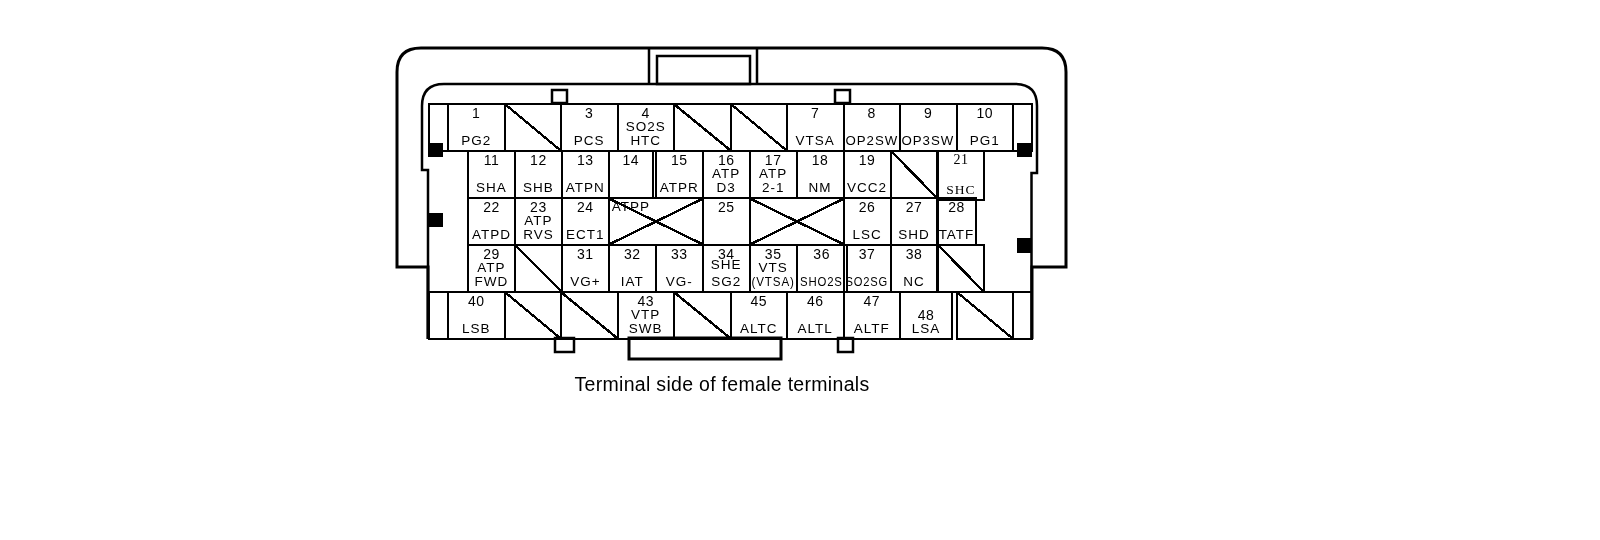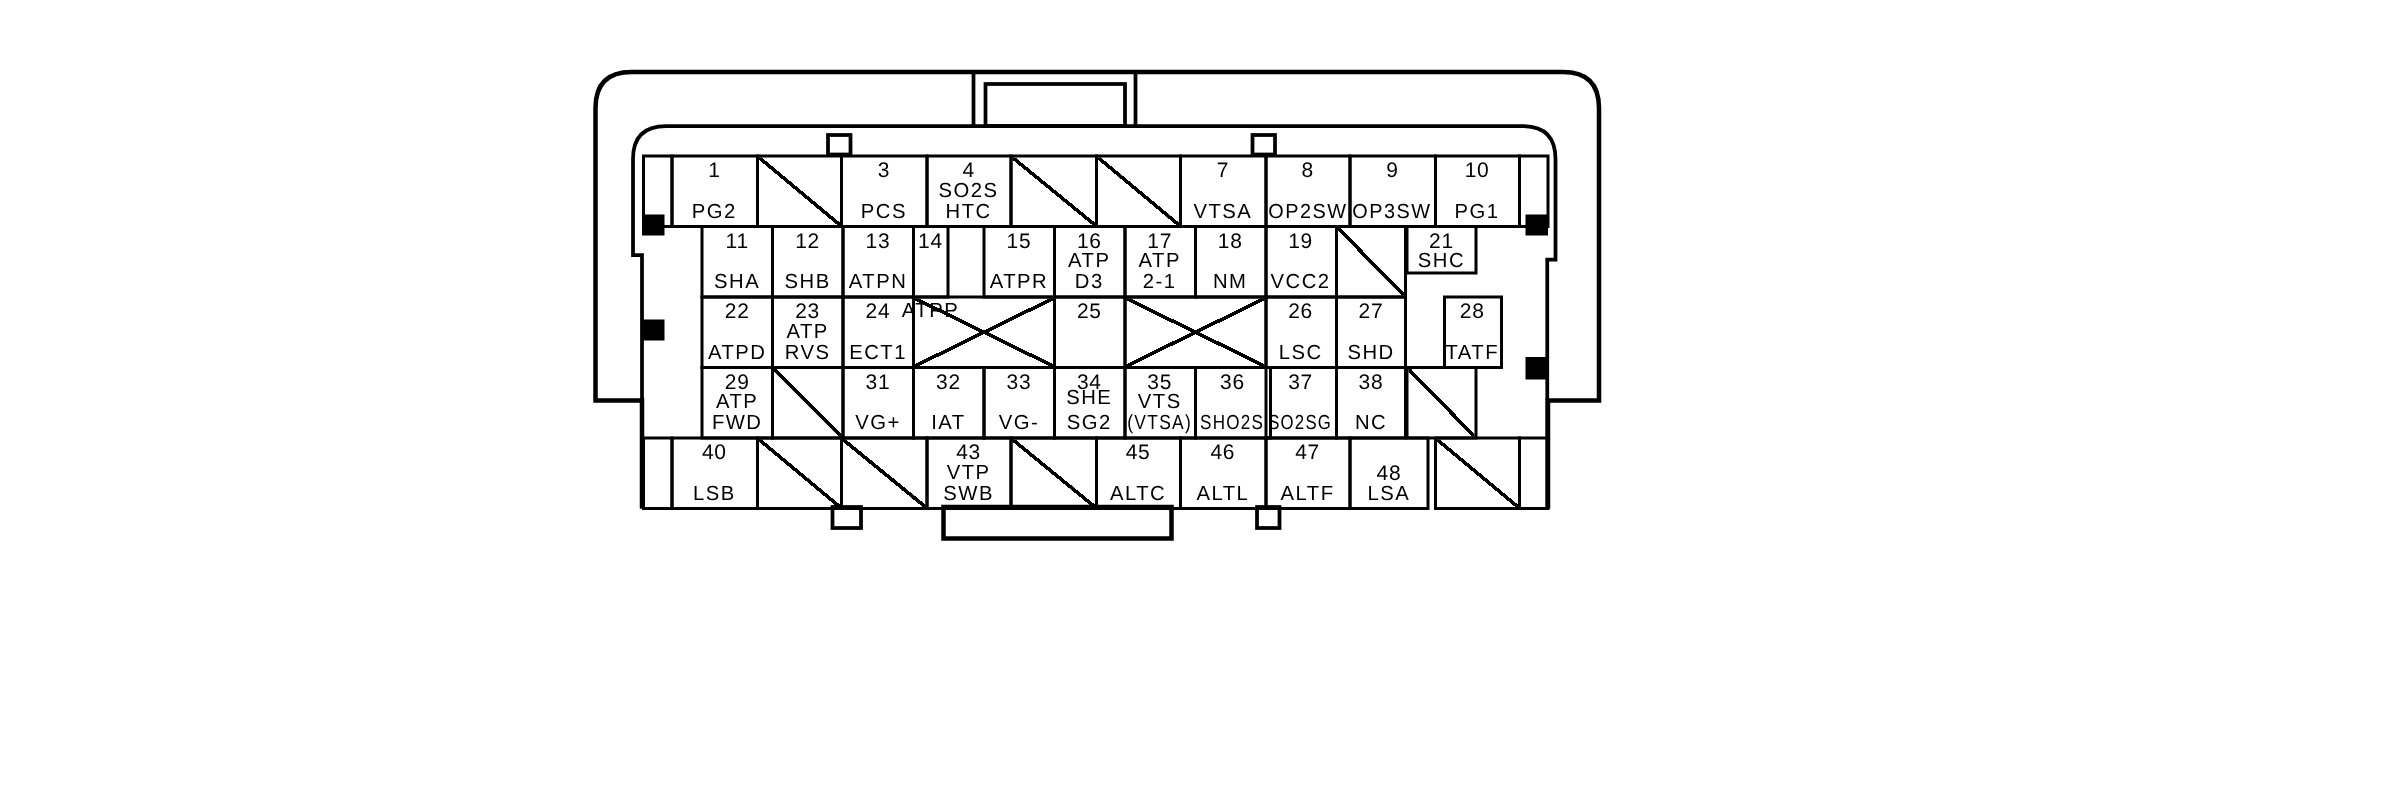--- a/index.html
+++ b/index.html
@@ -134,21 +134,21 @@
         <div class="lab">SHA</div>
       </div>
       <div class="cell" style="left: 513.95px; top: 150px; width: 48.95px; height: 49px;">
         <div class="num">12</div>
         <div class="lab">SHB</div>
       </div>
       <div class="cell" style="left: 560.9px; top: 150px; width: 48.95px; height: 49px;">
         <div class="num">13</div>
         <div class="lab">ATPN</div>
       </div>
-      <div class="cell" style="left: 607.85px; top: 150px; width: 25px; height: 49px; gap: 33px;">
+      <div class="cell" style="left: 607.85px; top: 150px; width: 46px; height: 49px; gap: 33px;">
         <div class="num">14</div>
         <div class="lab">ATPP</div>
       </div>
       <div class="cell" style="left: 654.8px; top: 150px; width: 48.95px; height: 49px;">
         <div class="num">15</div>
         <div class="lab">ATPR</div>
       </div>
       <div class="cell" style="left: 701.75px; top: 150px; width: 48.95px; height: 49px;">
         <div class="num">16</div>
         <div class="lab">ATP</div>
@@ -161,21 +161,21 @@
       </div>
       <div class="cell" style="left: 795.65px; top: 150px; width: 48.95px; height: 49px;">
         <div class="num">18</div>
         <div class="lab">NM</div>
       </div>
       <div class="cell" style="left: 842.6px; top: 150px; width: 48.95px; height: 49px;">
         <div class="num">19</div>
         <div class="lab">VCC2</div>
       </div>
       <div class="cell diag" style="left: 889.55px; top: 150px; width: 48.95px; height: 49px;"></div>
-      <div class="cell" style="left: 936.5px; top: 150px; width: 48.95px; height: 33px;">
+      <div class="cell" style="left: 936.5px; top: 150px; width: 48.95px; height: 51px; font-family: Liberation Serif, serif;">
         <div class="num">21</div>
         <div class="lab">SHC</div>
       </div>
       <div class="cell" style="left: 467px; top: 197px; width: 48.95px; height: 49px;">
         <div class="num">22</div>
         <div class="lab">ATPD</div>
       </div>
       <div class="cell" style="left: 513.95px; top: 197px; width: 48.95px; height: 49px;">
         <div class="num">23</div>
         <div class="lab">ATP</div>
@@ -192,21 +192,21 @@
       </div>
       <div class="cell cross" style="left: 748.7px; top: 197px; width: 95.9px; height: 49px;"></div>
       <div class="cell" style="left: 842.6px; top: 197px; width: 48.95px; height: 49px;">
         <div class="num">26</div>
         <div class="lab">LSC</div>
       </div>
       <div class="cell" style="left: 889.55px; top: 197px; width: 48.95px; height: 49px; gap: 12px;">
         <div class="num">27</div>
         <div class="lab">SHD</div>
       </div>
-      <div class="cell" style="left: 936.5px; top: 197px; width: 40px; height: 49px; margin-left: 25px;">
+      <div class="cell" style="left: 936.5px; top: 197px; width: 40px; height: 49px;">
         <div class="num">28</div>
         <div class="lab">TATF</div>
       </div>
       <div class="cell" style="left: 467px; top: 244px; width: 48.95px; height: 49px;">
         <div class="num">29</div>
         <div class="lab">ATP</div>
         <div class="lab">FWD</div>
       </div>
       <div class="cell diag" style="left: 513.95px; top: 244px; width: 48.95px; height: 49px;"></div>
       <div class="cell" style="left: 560.9px; top: 244px; width: 48.95px; height: 49px;">
@@ -269,13 +269,14 @@
         <div class="lab">ALTF</div>
       </div>
       <div class="cell" style="left: 899px; top: 291px; width: 54px; height: 49px; justify-content: flex-end;">
         <div class="num">48</div>
         <div class="lab">LSA</div>
       </div>
       <div class="cell diag" style="left: 955.5px; top: 291px; width: 58.5px; height: 49px;"></div>
       <div class="cell" style="left: 1012px; top: 291px; width: 21px; height: 49px;"></div>
     </div>
 
+  <div id="caption">Terminal side of female terminals</div>
 </div>
 
 </body></html>

